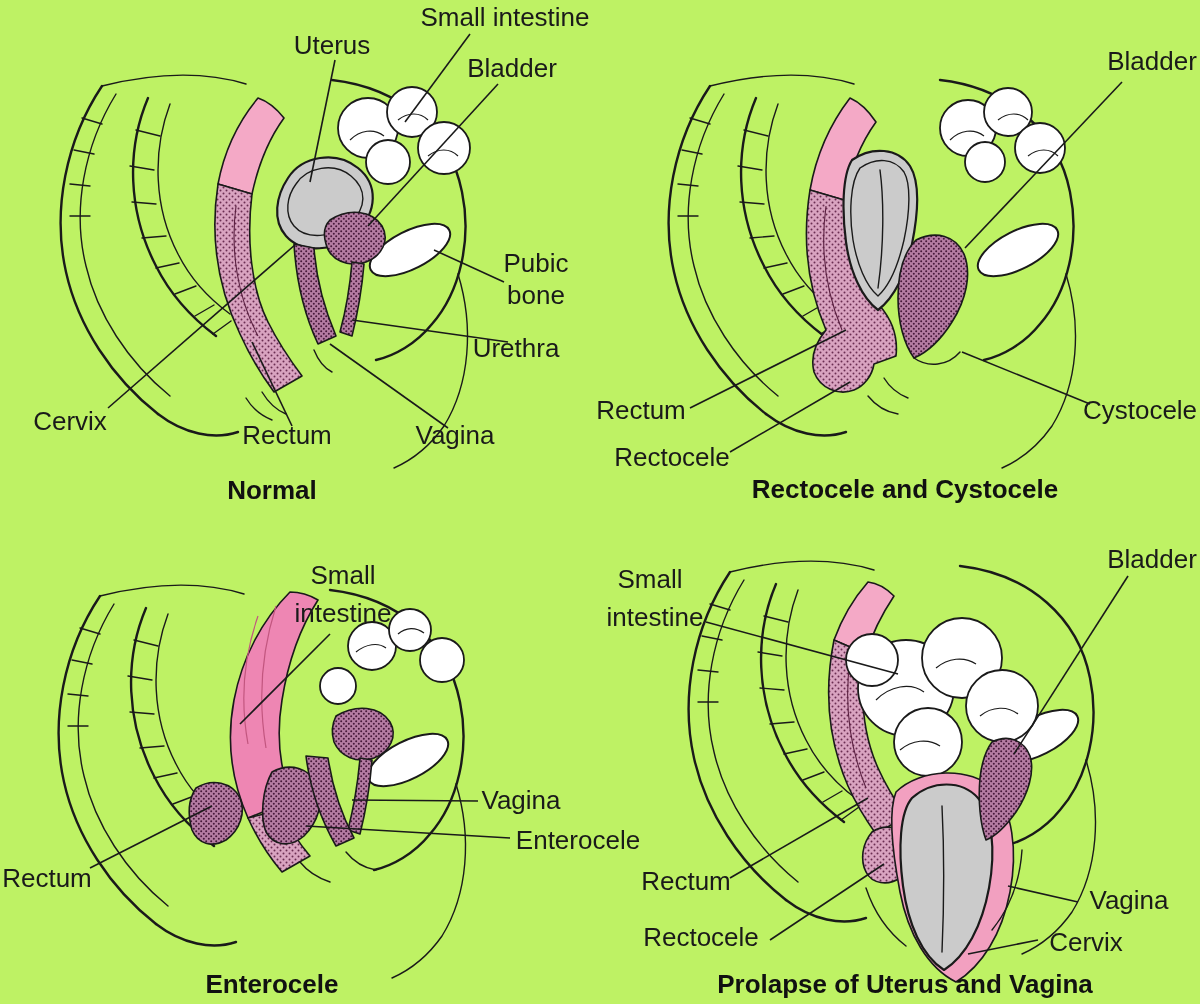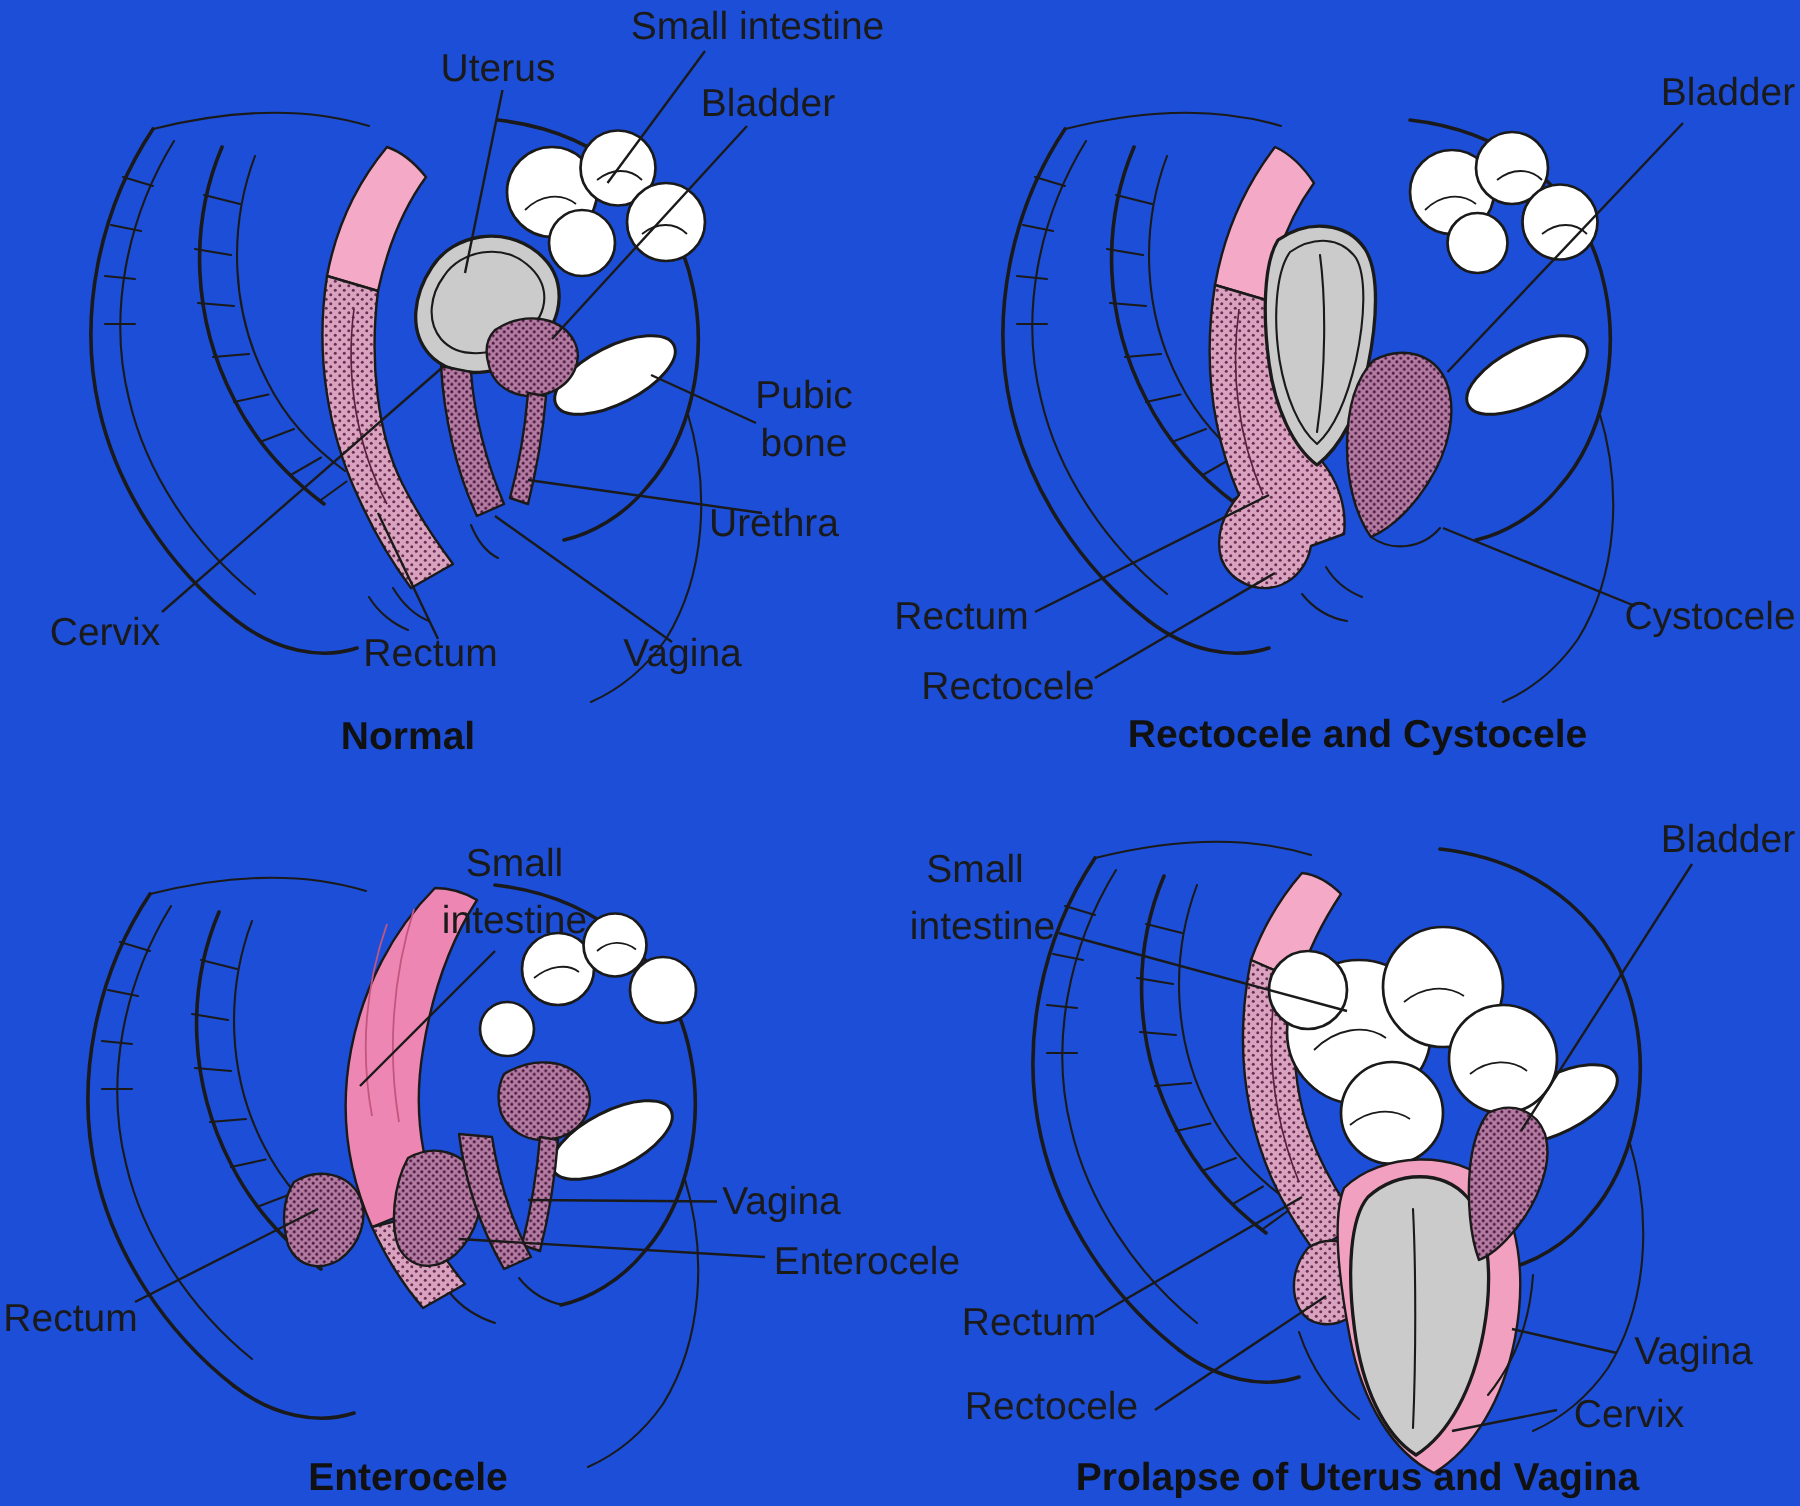--- a/index.html
+++ b/index.html
@@ -1,16 +1,16 @@
 <!DOCTYPE html>
 <html><head>
 <meta charset="utf-8">
 <style>
   html,body{margin:0;padding:0;background:#ffffff;}
-  .canvas{position:relative;width:1200px;height:1004px;background:#1d4ed8;overflow:hidden;}
+  .canvas{position:relative;width:1200px;height:1004px;background:#bef264;overflow:hidden;}
   svg{display:block;}
   .ln2{fill:none;stroke:#1a1a1a;stroke-width:2.4;stroke-linecap:round;stroke-linejoin:round;}
   .ln1{fill:none;stroke:#1a1a1a;stroke-width:1.4;stroke-linecap:round;stroke-linejoin:round;}
   .bone{fill:#ffffff;stroke:#1a1a1a;stroke-width:2;}
   .organ{stroke:#1a1a1a;stroke-width:1.6;stroke-linejoin:round;}
   .organ2{stroke:#1a1a1a;stroke-width:2.2;stroke-linejoin:round;}
   .coil{fill:#ffffff;stroke:#1a1a1a;stroke-width:1.8;}
   .detail{fill:none;stroke:#5a2040;stroke-width:1.1;}
   .detailp{fill:none;stroke:#c2567f;stroke-width:1.2;}
   .coildetail{fill:none;stroke:#1a1a1a;stroke-width:1.2;}

